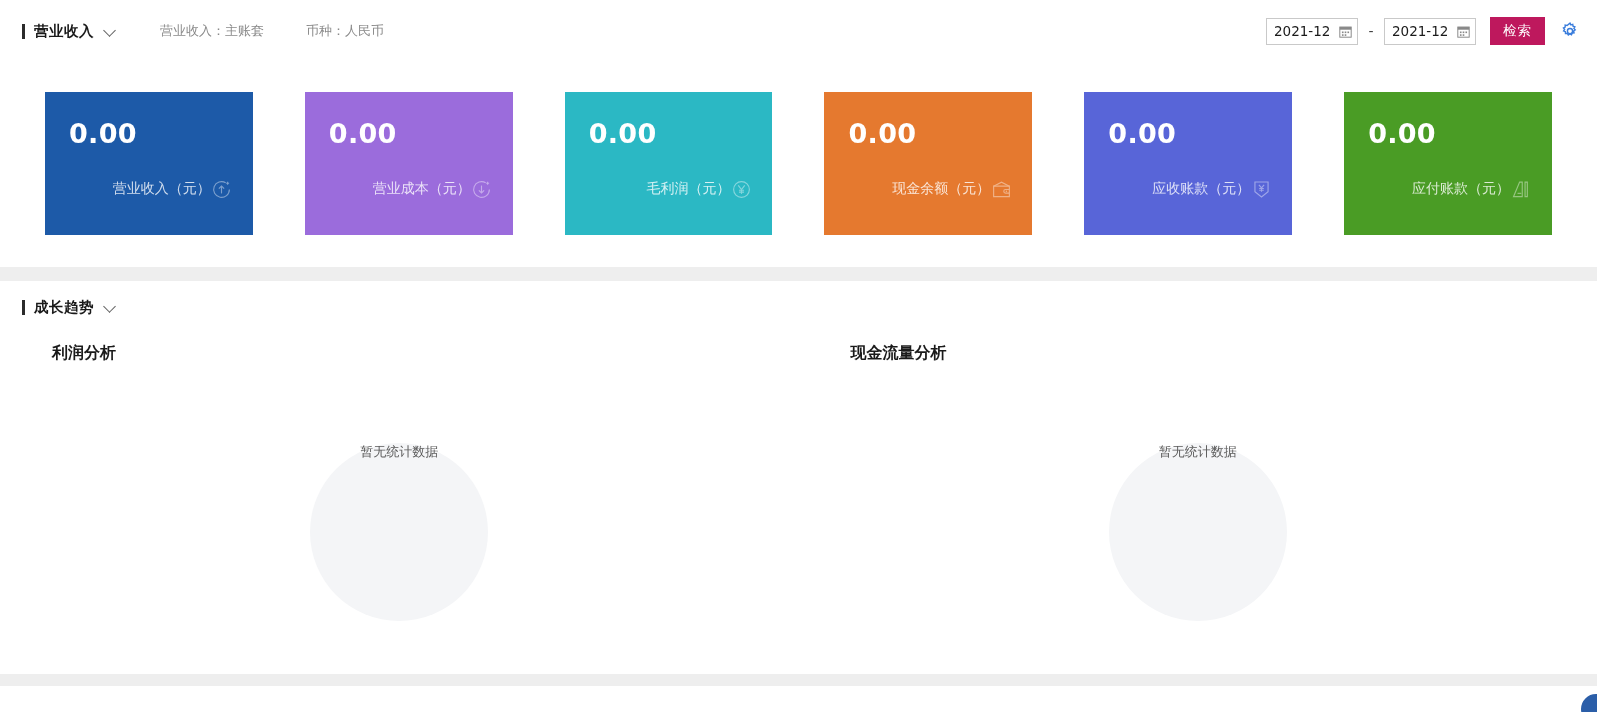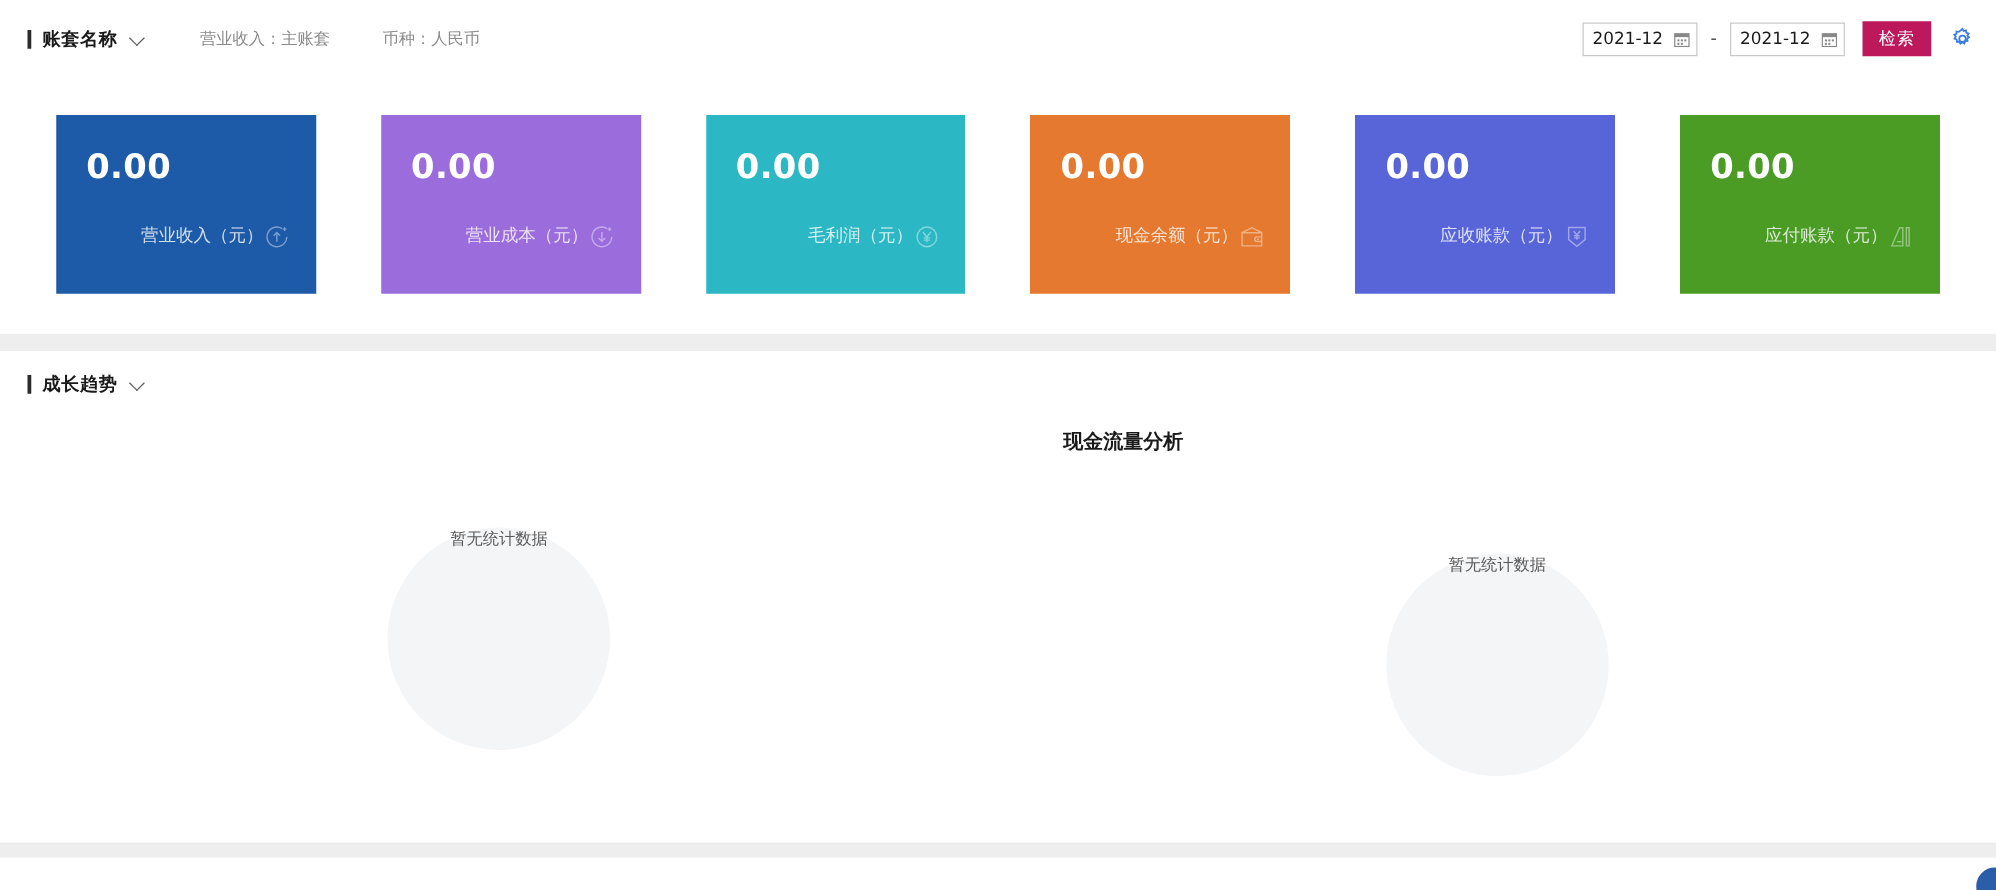--- a/index.html
+++ b/index.html
@@ -225,21 +225,21 @@
   }
   .page { position: relative; width: 1597px; height: 712px; }
 </style>
 </head>
 <body>
 
 <div class="page">
 
   <div class="topbar">
     <span class="section-flag"></span>
-    <span class="section-title">账套名称</span>
+    <span class="section-title">营业收入</span>
     <span class="chev"></span>
 
     <span class="meta">营业收入：主账套</span>
     <span class="meta m2">币种：人民币</span>
 
     <div class="topright">
       <div class="datebox">
         <span>2021-12</span>
         <span class="cal-icon">
           <svg width="13" height="13" viewBox="0 0 16 16">
@@ -381,20 +381,21 @@
 
   <div class="trend-head">
     <span class="section-flag"></span>
     <span class="section-title">成长趋势</span>
     <span class="chev"></span>
   </div>
 
   <div class="charts">
 
     <div class="chart-col">
+      <div class="chart-title">利润分析</div>
       <div class="empty-wrap">
         <div class="empty-circle">
           <span class="empty-text">暂无统计数据</span>
         </div>
       </div>
     </div>
 
     <div class="chart-col">
       <div class="chart-title">现金流量分析</div>
       <div class="empty-wrap">

